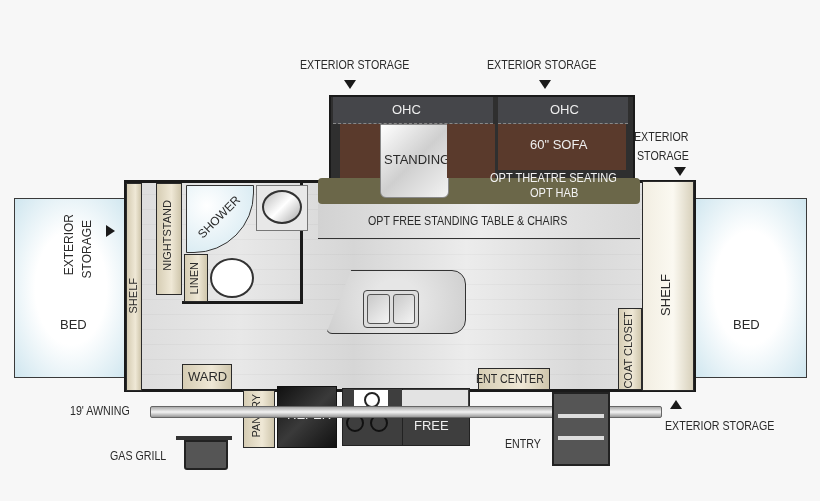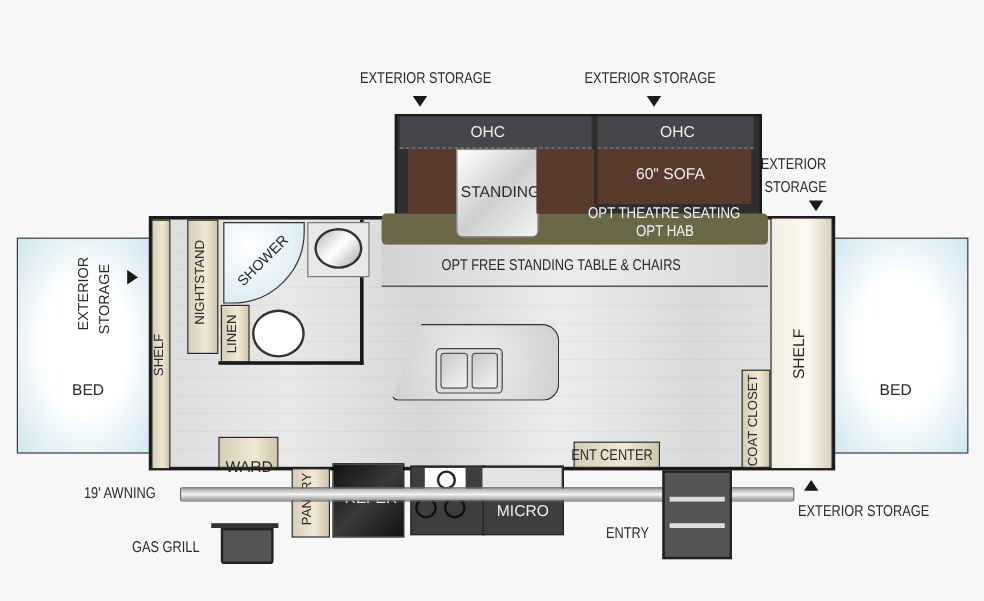--- a/index.html
+++ b/index.html
@@ -75,34 +75,34 @@
 <div class="lblc vert" style="left:188px;top:262px;font-size:11px;">LINEN</div>
 <div class="abs" style="left:210px;top:258px;width:40px;height:36px;background:#fff;border:2px solid #333;border-radius:50%;"></div>
 
 <div class="abs" style="left:326px;top:270px;width:138px;height:62px;background:radial-gradient(circle,#e6e6e6 30%,#cfcfcf);border:1.5px solid #333;border-radius:10px 14px 14px 6px;clip-path:polygon(18% 0,100% 0,100% 100%,0 100%);"></div>
 <div class="abs" style="left:363px;top:290px;width:56px;height:38px;border:1.5px solid #444;border-radius:4px;background:#ddd;display:flex;gap:3px;padding:3px;box-sizing:border-box;">
   <div style="flex:1;background:linear-gradient(135deg,#c9c9c9,#f4f4f4);border:1px solid #555;border-radius:3px;"></div>
   <div style="flex:1;background:linear-gradient(135deg,#c9c9c9,#f4f4f4);border:1px solid #555;border-radius:3px;"></div>
 </div>
 
 <div class="abs tan" style="left:182px;top:364px;width:48px;height:24px;"></div>
-<div class="lblc" style="left:188px;top:381px;">WARD</div>
+<div class="lblc" style="left:188px;top:369px;">WARD</div>
 
 <div class="abs tan" style="left:243px;top:390px;width:30px;height:56px;"></div>
 <div class="lblc vert" style="left:250px;top:394px;font-size:11px;">PANTRY</div>
 <div class="abs" style="left:277px;top:386px;width:58px;height:60px;background:linear-gradient(135deg,#111,#3a3a3a 50%,#111);border:1.5px solid #111;"></div>
 <div class="lblc" style="left:287px;top:407px;color:#eee;">REFER</div>
 <div class="abs" style="left:342px;top:388px;width:60px;height:56px;background:#3e3e3e;border:1.5px solid #222;"></div>
 <div class="abs" style="left:354px;top:390px;width:34px;height:18px;background:#fff;"></div>
 <div class="abs" style="left:364px;top:392px;width:12px;height:12px;border:2px solid #222;border-radius:50%;"></div>
 <div class="abs" style="left:346px;top:414px;width:14px;height:14px;border:2px solid #111;border-radius:50%;"></div>
 <div class="abs" style="left:370px;top:414px;width:14px;height:14px;border:2px solid #111;border-radius:50%;"></div>
 <div class="abs" style="left:402px;top:388px;width:66px;height:56px;background:#3e3e3e;border:1.5px solid #222;"></div>
 <div class="abs" style="left:402px;top:390px;width:66px;height:18px;background:#e3e3e3;"></div>
-<div class="lblc" style="left:414px;top:418px;color:#eee;">MICRO</div>
+<div class="lblc" style="left:414px;top:418px;color:#eee;">FREE</div>
 
 <div class="abs tan" style="left:478px;top:368px;width:70px;height:20px;"></div>
 <div class="lblc" style="left:476px;top:371px;transform:scaleX(0.82);transform-origin:left center;">ENT CENTER</div>
 <div class="abs tan" style="left:618px;top:308px;width:22px;height:80px;"></div>
 <div class="lblc vert" style="left:622px;top:312px;font-size:11px;">COAT CLOSET</div>
 <div class="abs cream" style="left:642px;top:181px;width:50px;height:208px;"></div>
 <div class="lblc vert" style="left:658px;top:274px;">SHELF</div>
 
 <div class="abs" style="left:150px;top:406px;width:510px;height:10px;background:linear-gradient(180deg,#aaa,#f3f3f3,#999);border:1px solid #666;border-radius:2px;"></div>
 <div class="lblc" style="left:70px;top:403px;transform:scaleX(0.82);transform-origin:left center;">19' AWNING</div>

